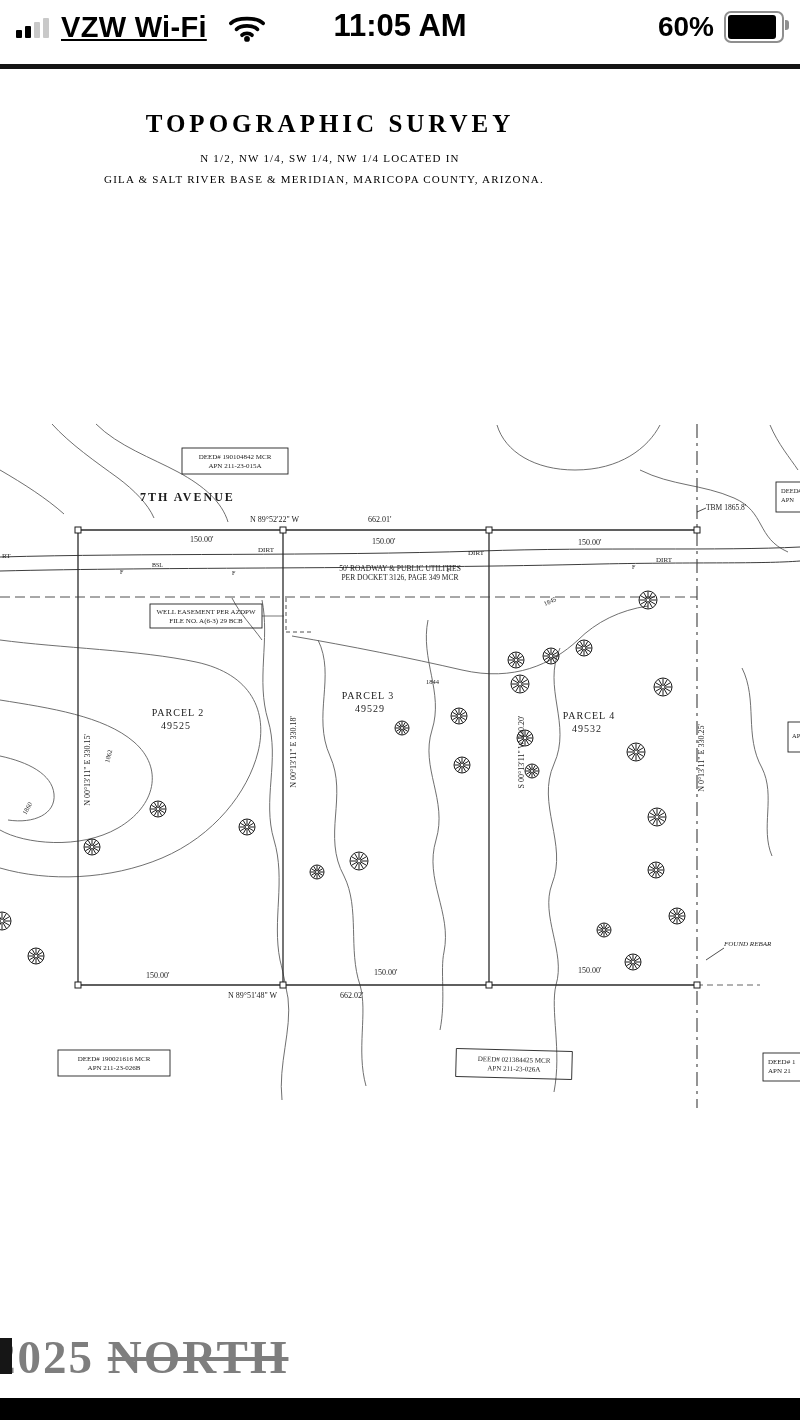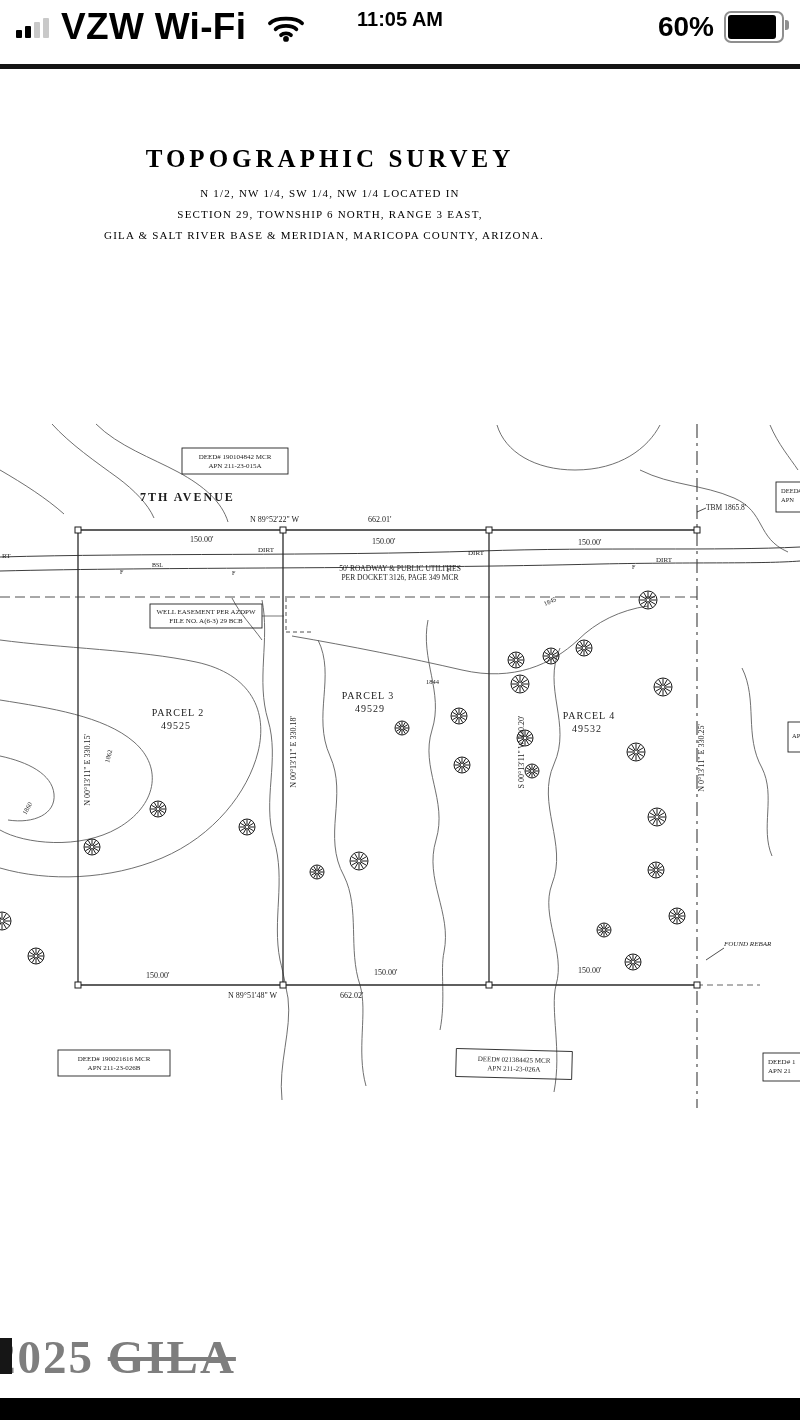--- a/index.html
+++ b/index.html
@@ -12,37 +12,37 @@
     position:absolute; top:0; left:0; width:800px; height:54px;
     display:flex; align-items:center; padding:0 16px; box-sizing:border-box;
     background:#fff; z-index:30;
   }
   .sig { display:flex; align-items:flex-end; gap:3px; margin-top:2px; }
   .sig span { width:6px; border-radius:1px; display:block; }
   .sig .s1 { height:8px;  background:#000; }
   .sig .s2 { height:12px; background:#000; }
   .sig .s3 { height:16px; background:#c9c9c9; }
   .sig .s4 { height:20px; background:#c9c9c9; }
-  .carrier { font-size:37px; font-weight:bold; margin:0 21px 0 12px; letter-spacing:0.3px; }
+  .carrier { font-size:29px; font-weight:bold; margin:0 21px 0 12px; letter-spacing:0.3px;text-decoration:underline; }
   .wifi { margin-top:2px; }
   .time {
     position:absolute; left:0; right:0; top:8px; text-align:center;
-    font-size:20px; font-weight:bold; pointer-events:none;
+    font-size:31px; font-weight:bold; pointer-events:none;
   }
   .sb-right { margin-left:auto; display:flex; align-items:center; gap:10px; }
   .pct { font-size:28px; font-weight:600; }
   .battery { width:52px; height:24px; border:2px solid #8f8f8f; border-radius:7px; position:relative; padding:2px; box-sizing:content-box; }
   .battery-fill { height:100%; width:93%; background:#000; border-radius:3px; }
   .battery-nub { position:absolute; right:-7px; top:7px; width:4px; height:10px; background:#8f8f8f; border-radius:0 3px 3px 0; }
   .top-divider { position:absolute; top:64px; left:0; width:800px; height:5px; background:#141414; z-index:29; }
 
   
   .title-block {
     position:absolute; top:110px; left:0; width:660px; text-align:center;
-    font-family:"Liberation Serif", serif; z-index:5;margin-top:35px;
+    font-family:"Liberation Serif", serif; z-index:5;
   }
   .survey-title { font-size:25px; letter-spacing:4px; font-weight:600; margin:0 0 10px 0; }
   .survey-sub { font-size:11px; letter-spacing:1.2px; line-height:21px; white-space:nowrap; }
   .survey-sub.cut { position:relative; left:-6px; }
 
   
   .plat { position:absolute; top:0; left:0; z-index:4; }
   .plat text { font-family:"Liberation Serif", serif; fill:#1c1c1c; }
 
   
@@ -79,21 +79,20 @@
       <div class="battery-fill"></div>
       <div class="battery-nub"></div>
     </div>
   </div>
 </div>
 <div class="top-divider"></div>
 
 <div class="title-block">
   <div class="survey-title">TOPOGRAPHIC  SURVEY</div>
   <div class="survey-sub">N 1/2, NW 1/4, SW 1/4, NW 1/4 LOCATED IN</div>
-  <div class="survey-sub">SECTION 29, TOWNSHIP 6 NORTH, RANGE 3 EAST,</div>
   <div class="survey-sub cut">GILA &amp; SALT RIVER BASE &amp; MERIDIAN, MARICOPA COUNTY, ARIZONA.</div>
 </div>
 
 <svg class="plat" width="800" height="1420" viewBox="0 0 800 1420">
 
   <g fill="none" stroke="#5f5f5f" stroke-width="0.9">
     <path d="M96,424 C118,446 152,458 178,472 C204,486 222,502 228,522"></path>
     <path d="M52,424 C70,444 96,462 118,478 C134,490 148,504 154,518"></path>
     <path d="M0,470 C24,484 46,498 64,514"></path>
     <path d="M497,425 C505,452 535,470 575,470 C620,470 648,448 660,425"></path>
@@ -586,15 +585,15 @@
   <text x="768" y="1073" font-size="7">APN 21</text>
 
   <text x="781" y="493" font-size="6.5">DEED#</text>
   <text x="781" y="502" font-size="6.5">APN</text>
   <text x="792" y="738" font-size="6.5">APN</text>
 </svg>
 
 <div class="watermark-cut"></div>
 <div class="watermark">
   <span>2025</span>
-  <span class="strike">GILA</span>
+  <span class="strike">NORTH</span>
 </div>
 <div class="bottom-bar"></div>
 
 </body></html>

